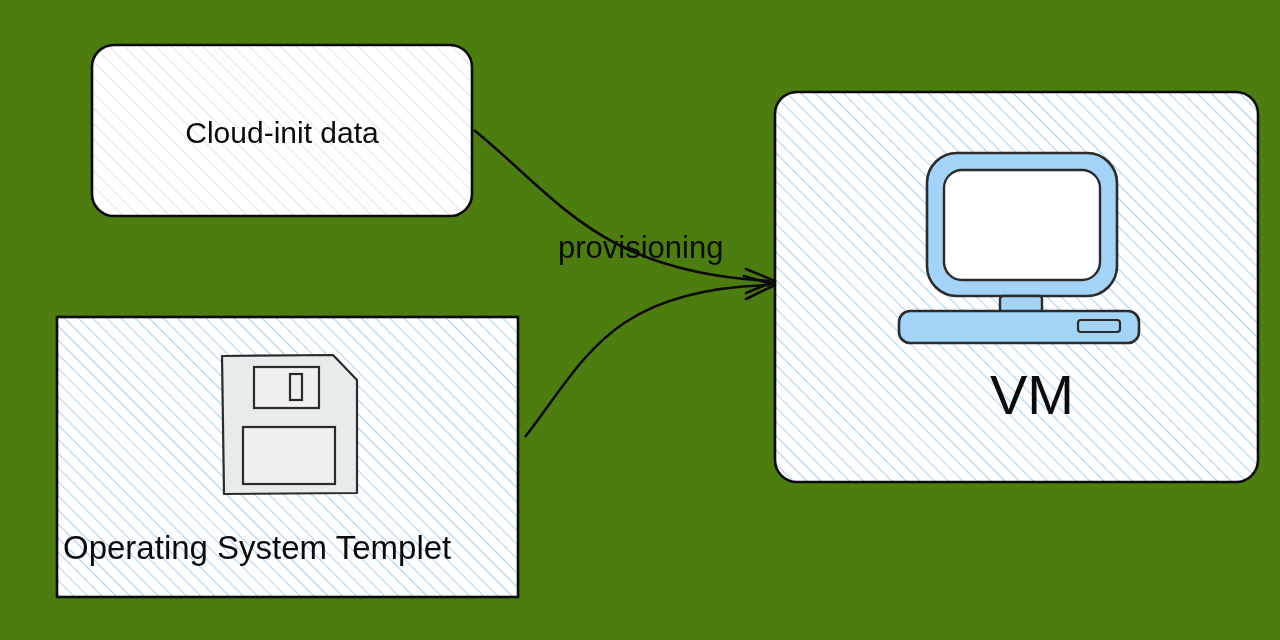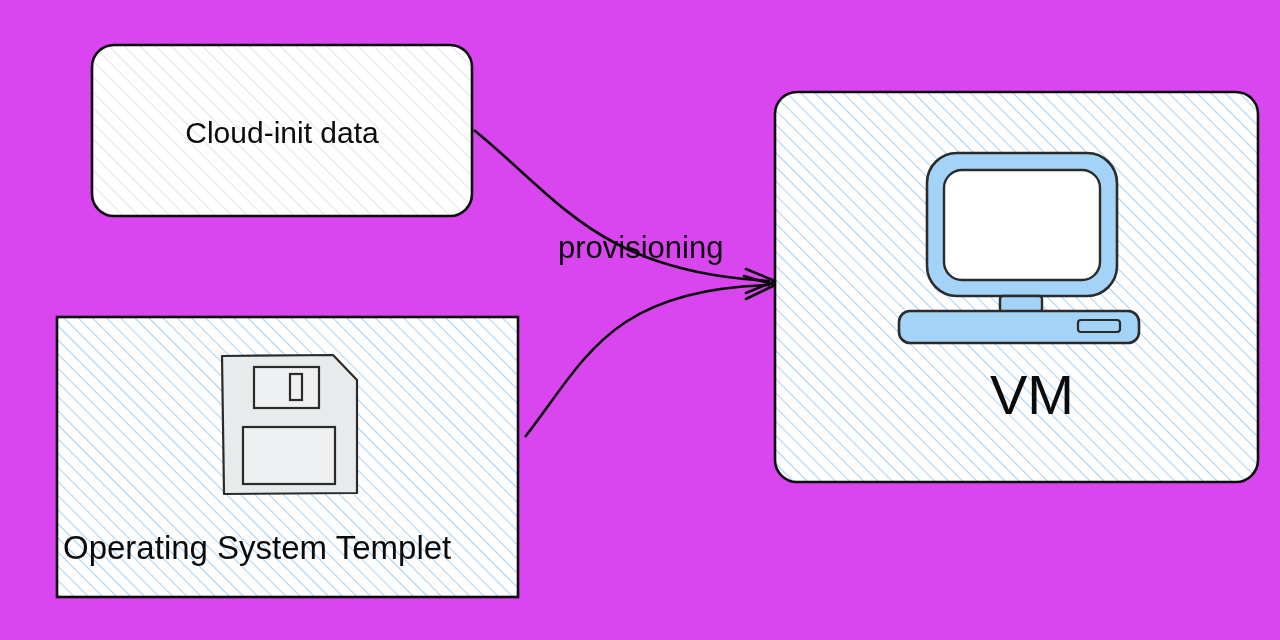--- a/index.html
+++ b/index.html
@@ -10,21 +10,21 @@
   body {
     width: 1280px;
     height: 640px;
     overflow: hidden;
     font-family: "Liberation Sans", sans-serif;
   }
   #canvas {
     position: relative;
     width: 1280px;
     height: 640px;
-    background: #d946ef;
+    background: #4d7c0f;
   }
   #diagram-svg {
     position: absolute;
     top: 0;
     left: 0;
     width: 1280px;
     height: 640px;
   }
   .node-label {
     font-family: "Liberation Sans", sans-serif;

